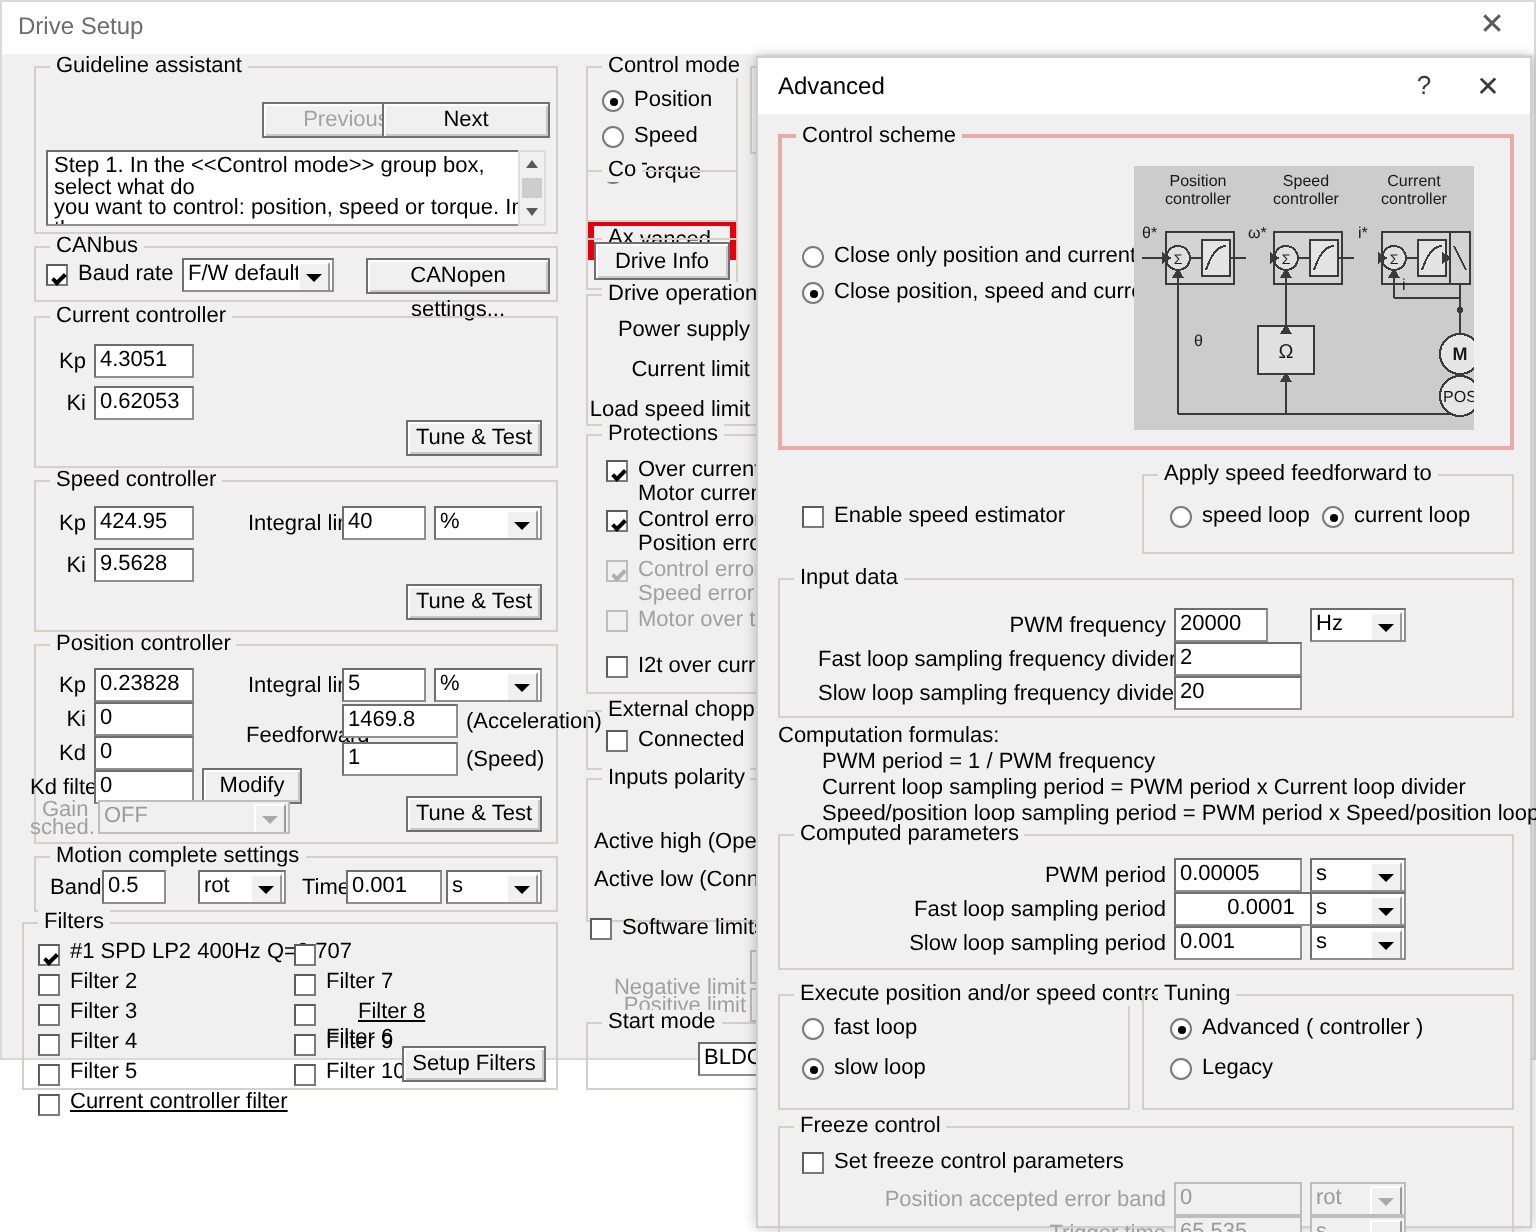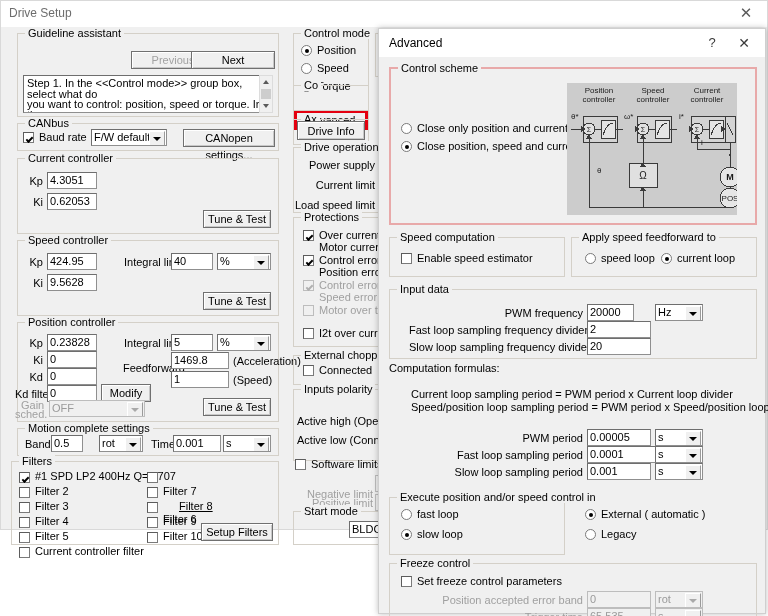--- a/index.html
+++ b/index.html
@@ -214,21 +214,21 @@
         <div class="lbl" style="left: 34px; top: 443px;">#1 SPD LP2 400Hz Q=0.707</div>
         <div class="ck" style="left: 18px; top: 460px;"></div>
         <div class="lbl" style="left: 34px; top: 458px;">Filter 2</div>
         <div class="ck" style="left: 18px; top: 475px;"></div>
         <div class="lbl" style="left: 34px; top: 473px;">Filter 3</div>
         <div class="ck" style="left: 18px; top: 490px;"></div>
         <div class="lbl" style="left: 34px; top: 488px;">Filter 4</div>
         <div class="ck" style="left: 18px; top: 505px;"></div>
         <div class="lbl" style="left: 34px; top: 503px;">Filter 5</div>
         <div class="ck" style="left: 18px; top: 520px;"></div>
-        <div class="lbl" style="left: 34px; top: 518px;">Current controller filter</div>
+        <div class="lbl" style="left: 34px; top: 518px; text-decoration: underline;">Current controller filter</div>
       </div>
     <div id="filters-right">
         <div class="ck" style="left: 146px; top: 445px;"></div>
         <div class="lbl" style="left: 162px; top: 443px; margin-top: 43px;">Filter 6</div>
         <div class="ck" style="left: 146px; top: 460px;"></div>
         <div class="lbl" style="left: 162px; top: 458px;">Filter 7</div>
         <div class="ck" style="left: 146px; top: 475px;"></div>
         <div class="lbl" style="left: 178px; top: 473px; text-decoration: underline;">Filter 8</div>
         <div class="ck" style="left: 146px; top: 490px;"></div>
         <div class="lbl" style="left: 162px; top: 488px;">Filter 9</div>
@@ -415,23 +415,20 @@
         <g font-family="Liberation Sans, sans-serif" font-size="8" fill="#1a1a1a">
           <text x="4" y="36">θ*</text>
           <text x="57" y="36">ω*</text>
           <text x="112" y="36">i*</text>
           <text x="30" y="90">θ</text>
           <text x="134" y="62">i</text>
         </g>
       </svg>
     </div>
 
-    <div class="gb" style="left:10px;top:180px;width:176px;height:40px;">
-      <div class="gb-t">Speed computation</div>
-    </div>
     <div class="ck" style="left:22px;top:196px;"></div>
     <div class="lbl" style="left:38px;top:195px;">Enable speed estimator</div>
 
     <div class="gb" style="left:192px;top:180px;width:186px;height:40px;">
       <div class="gb-t">Apply speed feedforward to</div>
     </div>
     <div class="rd" style="left:206px;top:196px;"></div>
     <div class="lbl" style="left:222px;top:195px;">speed loop</div>
     <div class="rd on" style="left:282px;top:196px;"></div>
     <div class="lbl" style="left:298px;top:195px;">current loop</div>
@@ -444,52 +441,59 @@
     <div class="cb" style="left:276px;top:247px;width:48px;">
       <span>Hz</span>
       <span class="arw"></span>
     </div>
     <div class="lbl rt" style="left:30px;top:267px;width:174px;">Fast loop sampling frequency divider</div>
     <div class="tb" style="left:208px;top:264px;width:64px;">2</div>
     <div class="lbl rt" style="left:30px;top:284px;width:174px;">Slow loop sampling frequency divider</div>
     <div class="tb" style="left:208px;top:281px;width:64px;">20</div>
 
     <div class="formula" style="left:10px;top:305px;">Computation formulas:</div>
+    <div class="formula" style="left:32px;top:318px;">PWM period  = 1 /  PWM frequency</div>
     <div class="formula" style="left:32px;top:331px;">Current loop sampling period = PWM period  x  Current loop divider</div>
     <div class="formula" style="left:32px;top:344px;">Speed/position loop sampling period = PWM period  x  Speed/position loop divider</div>
 
+    <div class="gb" style="left:10px;top:360px;width:368px;height:68px;">
+      <div class="gb-t">Computed parameters</div>
+    </div>
     <div class="lbl rt" style="left:30px;top:375px;width:174px;">PWM period</div>
     <div class="tb" style="left:208px;top:372px;width:64px;">0.00005</div>
     <div class="cb" style="left:276px;top:372px;width:48px;">
       <span>s</span>
       <span class="arw"></span>
     </div>
     <div class="lbl rt" style="left:30px;top:392px;width:174px;">Fast loop sampling period</div>
-    <div class="tb" style="left:208px;top:389px;width:87px;">0.0001</div>
+    <div class="tb" style="left:208px;top:389px;width:87px;text-align:center;">0.0001</div>
     <div class="cb" style="left:276px;top:389px;width:48px;">
       <span>s</span>
       <span class="arw"></span>
     </div>
     <div class="lbl rt" style="left:30px;top:409px;width:174px;">Slow loop sampling period</div>
     <div class="tb" style="left:208px;top:406px;width:64px;">0.001</div>
     <div class="cb" style="left:276px;top:406px;width:48px;">
       <span>s</span>
       <span class="arw"></span>
     </div>
 
     <div class="gb" style="left:10px;top:440px;width:176px;height:58px;">
       <div class="gb-t">Execute position and/or speed control in</div>
     </div>
     <div class="rd" style="left:22px;top:452px;"></div>
     <div class="lbl" style="left:38px;top:451px;">fast loop</div>
     <div class="rd on" style="left:22px;top:472px;"></div>
     <div class="lbl" style="left:38px;top:471px;">slow loop</div>
 
+    <div class="gb" style="left:192px;top:440px;width:186px;height:58px;">
+      <div class="gb-t">Tuning</div>
+    </div>
     <div class="rd on" style="left:206px;top:452px;"></div>
-    <div class="lbl" style="left:222px;top:451px;">External ( automatic )</div>
+    <div class="lbl" style="left:222px;top:451px;">Advanced ( controller )</div>
     <div class="rd" style="left:206px;top:472px;"></div>
     <div class="lbl" style="left:222px;top:471px;">Legacy</div>
 
     <div class="gb" style="left:10px;top:506px;width:368px;height:60px;">
       <div class="gb-t">Freeze control</div>
     </div>
     <div class="ck" style="left:22px;top:519px;"></div>
     <div class="lbl" style="left:38px;top:518px;">Set freeze control parameters</div>
     <div class="lbl dis rt" style="left:30px;top:537px;width:174px;">Position accepted error band</div>
     <div class="tb dis" style="left:208px;top:534px;width:64px;">0</div>

